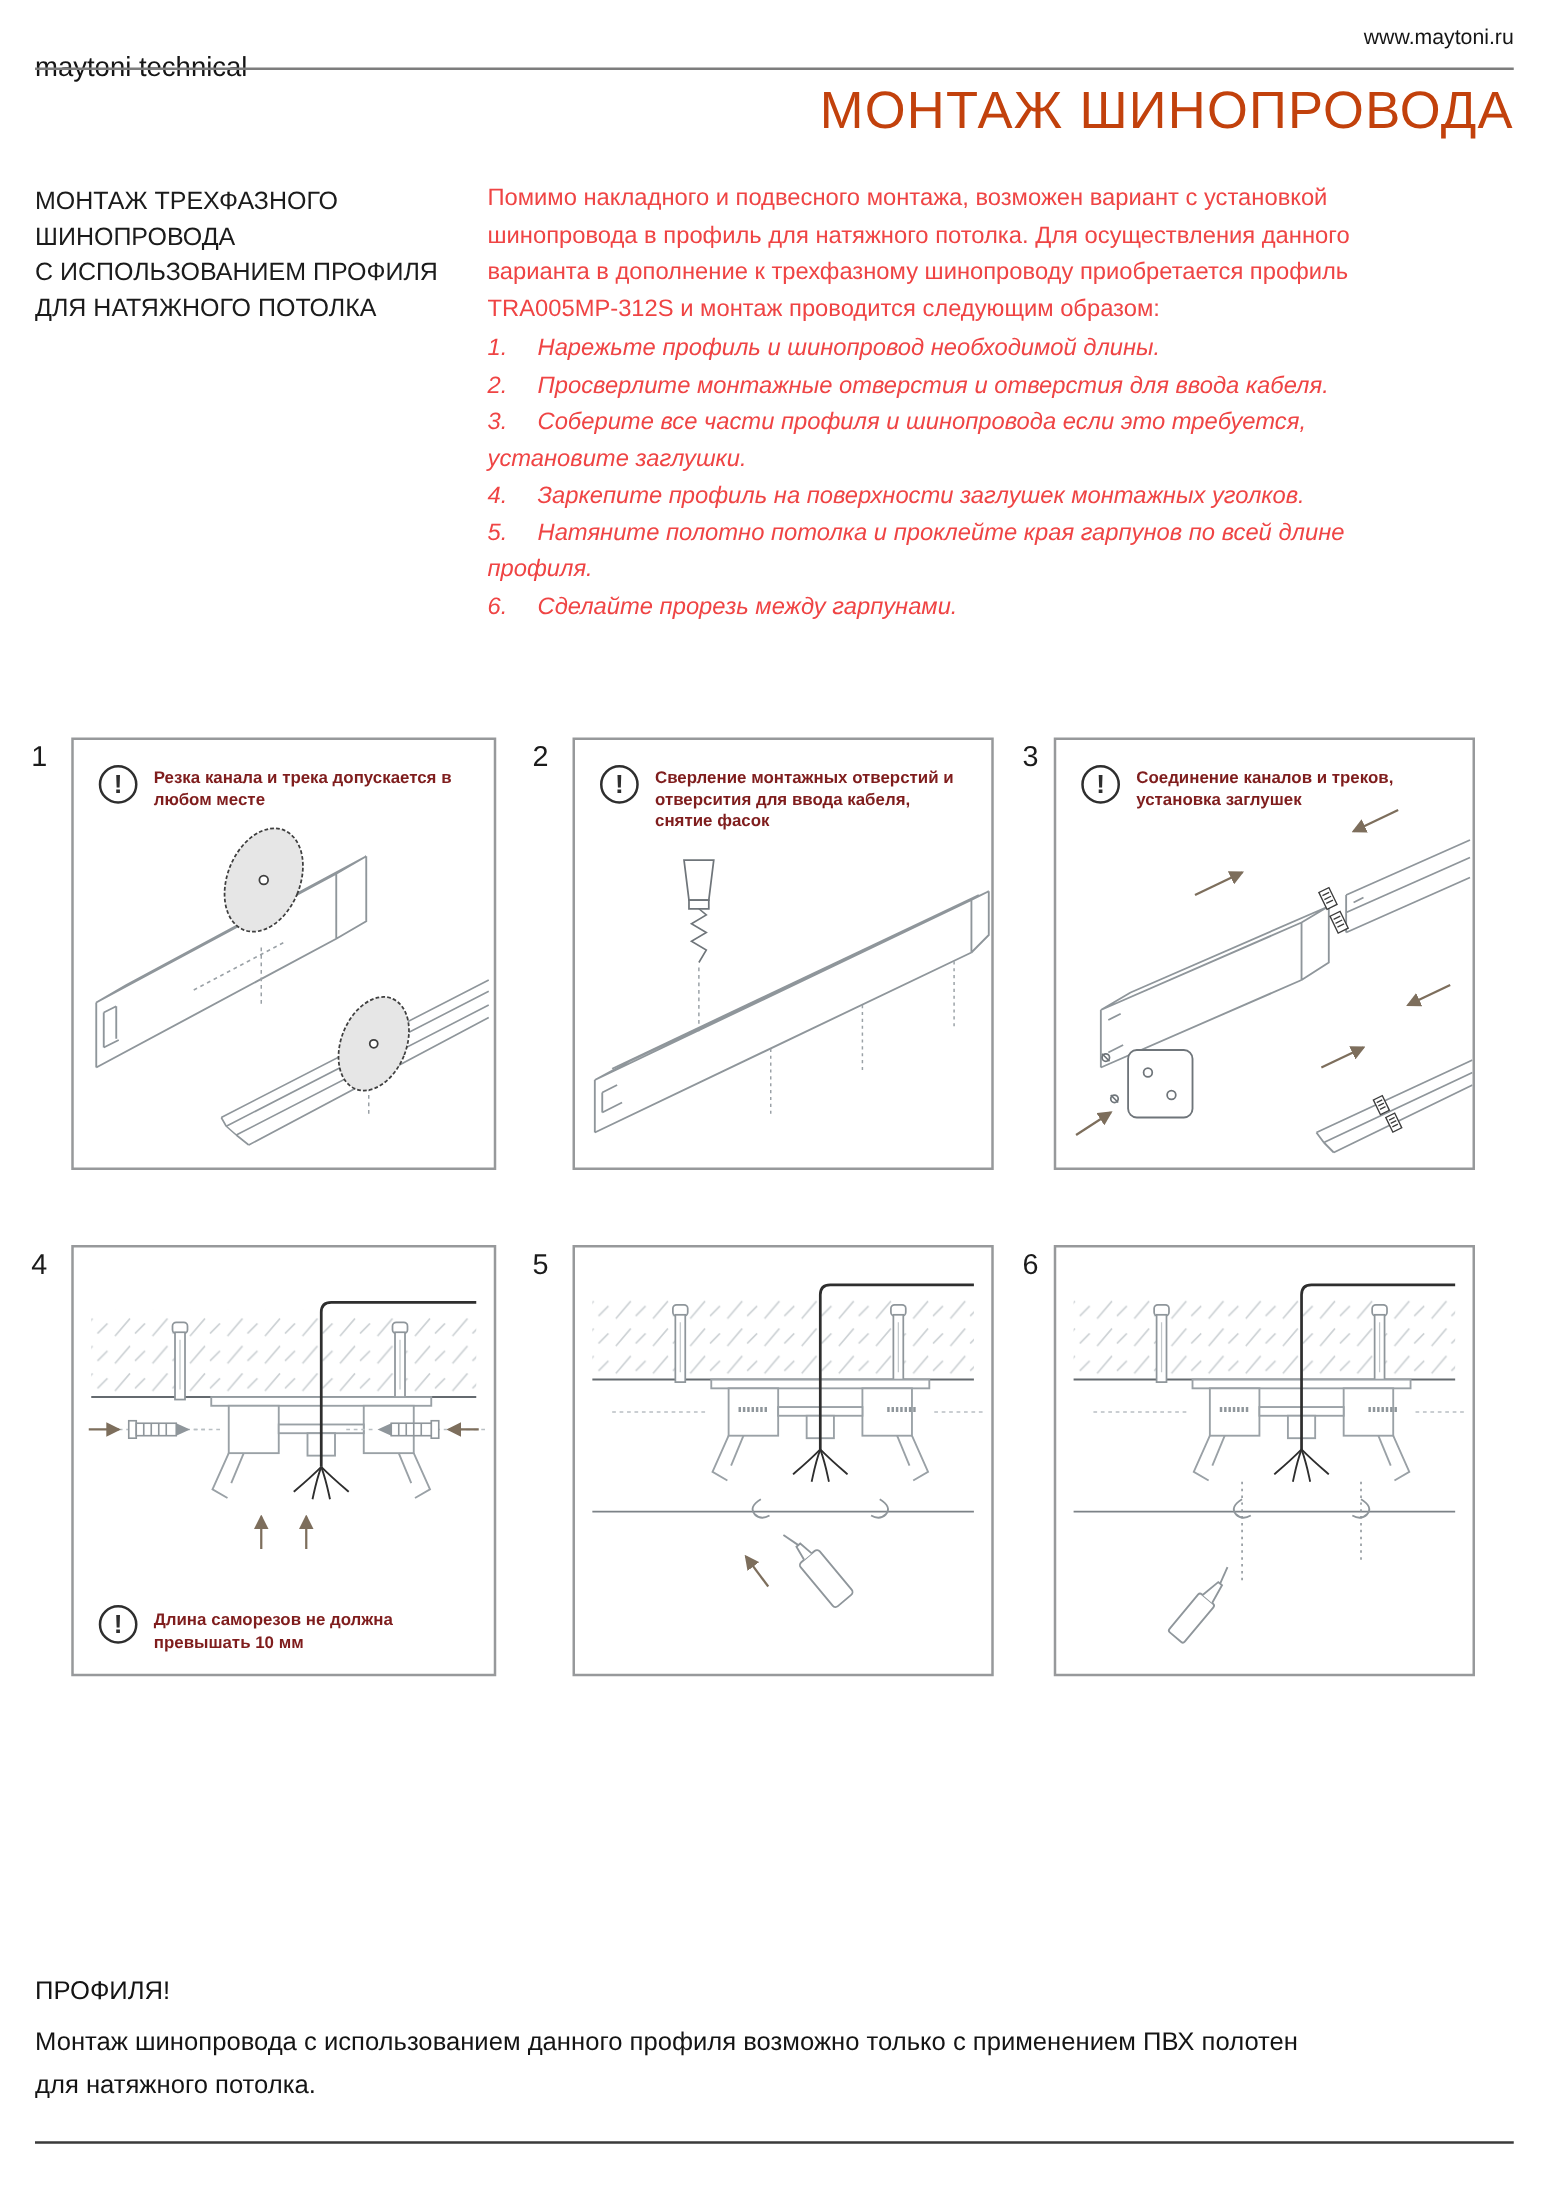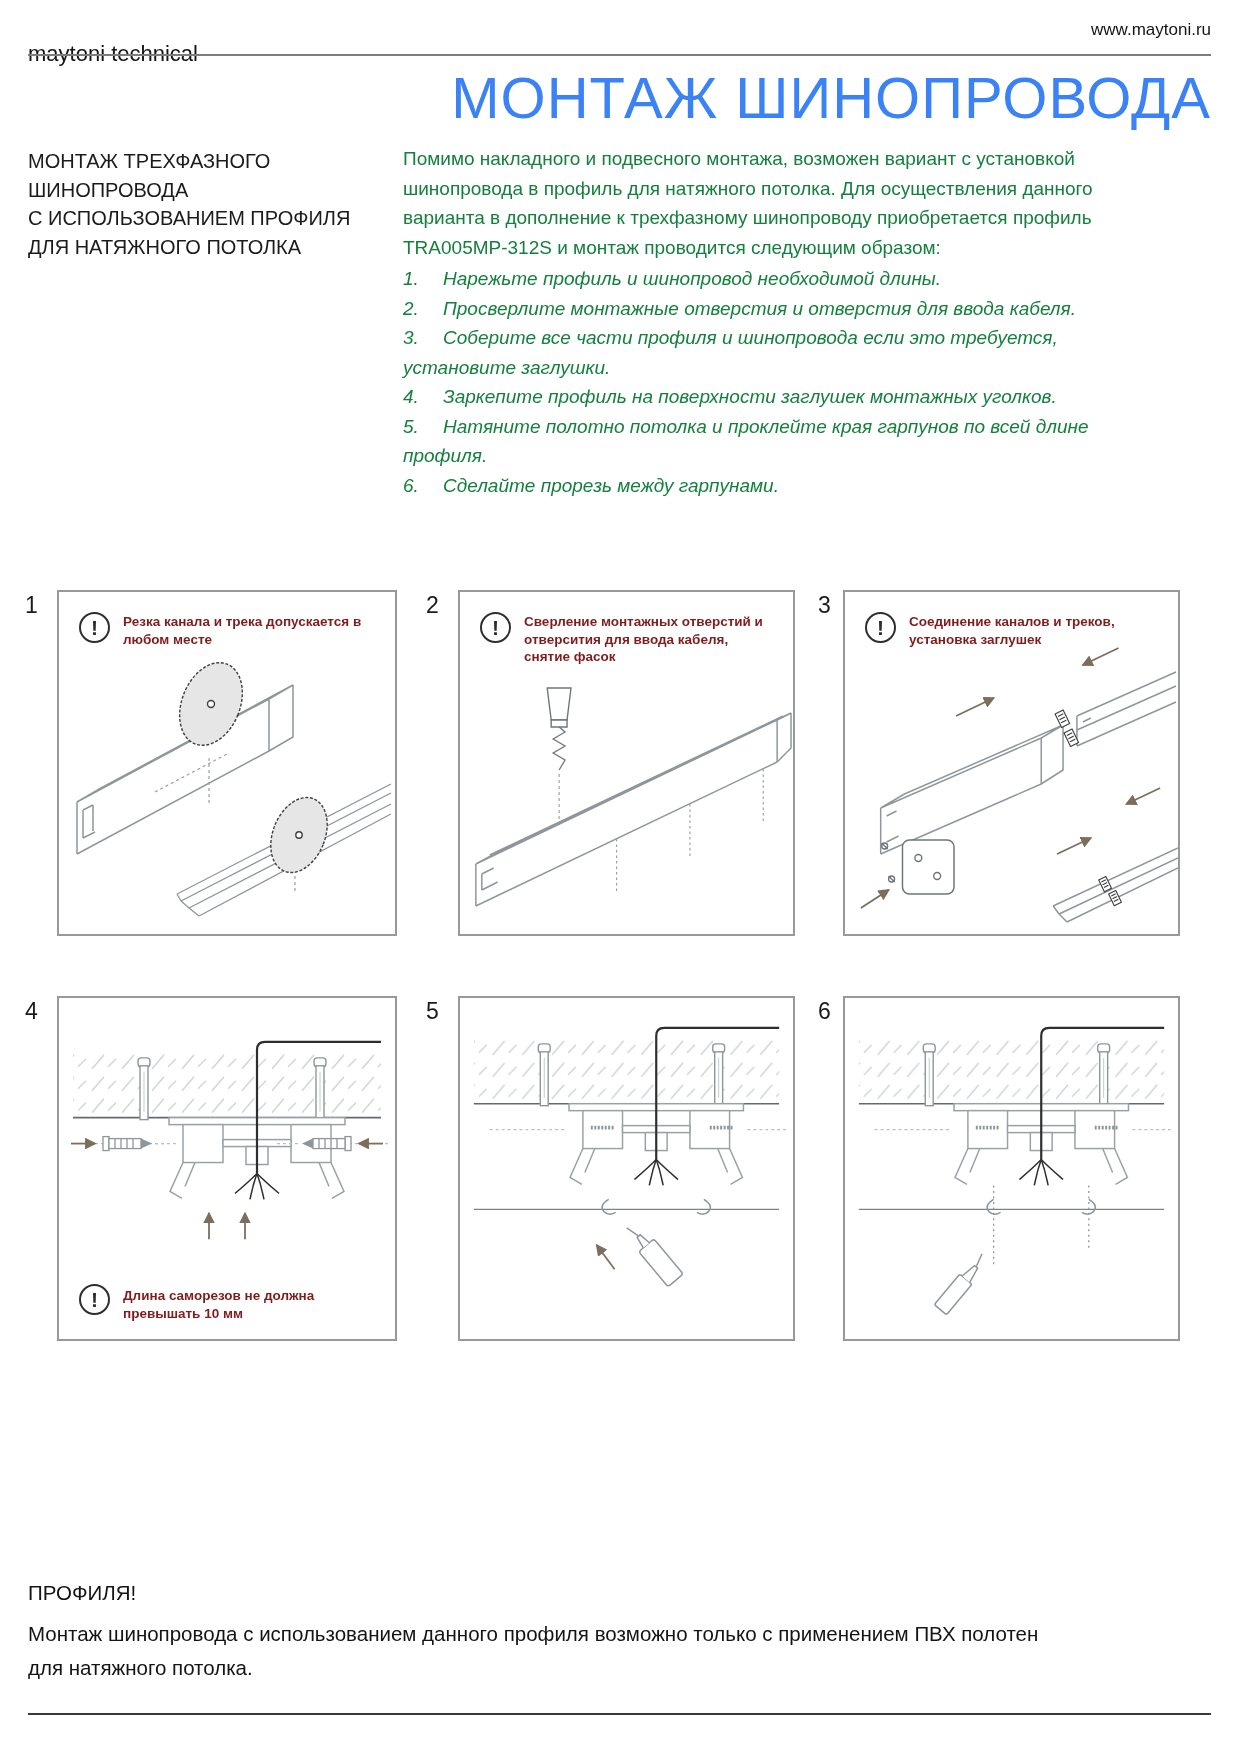--- a/index.html
+++ b/index.html
@@ -6,30 +6,30 @@
   .page {
     position:relative; width:1241px; height:1754px; background:#fff;
     font-family:"Liberation Sans","DejaVu Sans",sans-serif; color:#151515;
     overflow:hidden;
   }
   .hdr-left  { position:absolute; left:28px;  top:20px; font-size:22px;margin-top:21px; }
   .hdr-right { position:absolute; right:30px; top:20px; font-size:17px; }
   .rule-top    { position:absolute; left:28px; right:30px; top:54px;   border-top:2px solid #7d7d7d; }
   .rule-bottom { position:absolute; left:28px; right:30px; top:1713px; border-top:2px solid #3a3a3a; }
   .doc-title {
-    position:absolute; right:30px; top:64px; font-size:58px; letter-spacing:1px;
-    white-space:nowrap; color:#3b82f6;
+    position:absolute; right:30px; top:64px; font-size:42px; letter-spacing:1px;
+    white-space:nowrap; color:#c2410c;
   }
   .intro-heading {
     position:absolute; left:28px; top:147px; width:345px;
     font-size:20px; line-height:28.5px; white-space:pre-line; color:#1b1b1b;
   }
   .intro-col {
-    position:absolute; left:403px; top:144px; width:700px;
-    font-size:19px; line-height:29.5px; color:#15803d;
+    position:absolute; left:390px; top:144px; width:700px;
+    font-size:19px; line-height:29.5px; color:#ef4444;
   }
   .intro-par { margin:0 0 2px 0; }
   .step { margin:0;font-style:italic; }
   .step-num { display:inline-block; min-width:22px; margin-right:18px; }
   
   .panel { position:absolute; width:340px; }
   .p-num { position:absolute; left:-32px; top:2px; font-size:23px; color:#1b1b1b; }
   .panel.col3 .p-num { left:-25px; }
   .p-box { position:absolute; inset:0; border:2px solid #97999b; background:#fff; }
   .art { position:absolute; left:0; top:0; width:100%; height:100%; }

